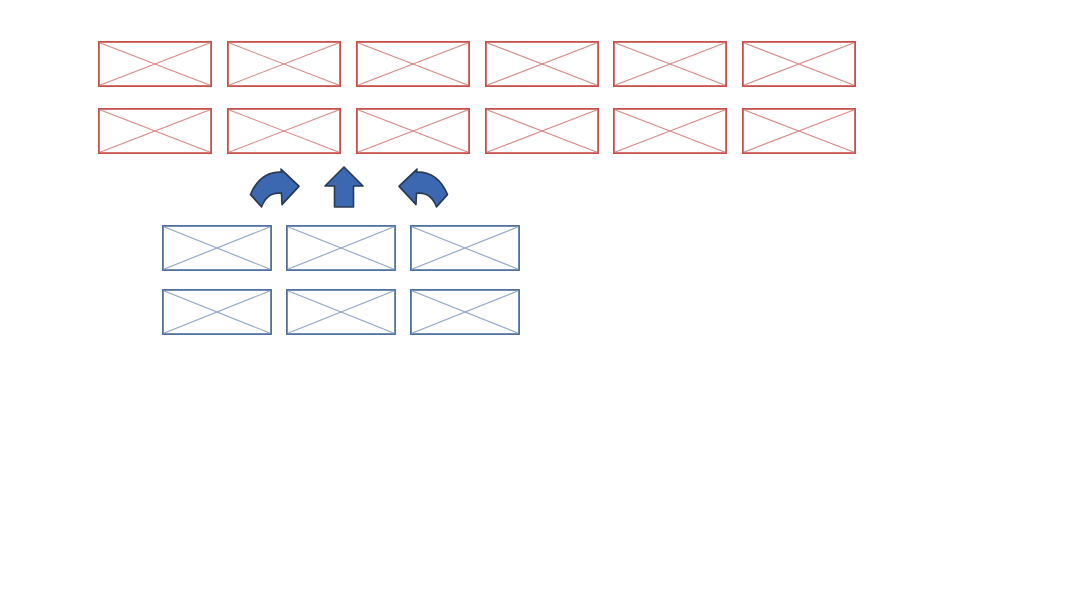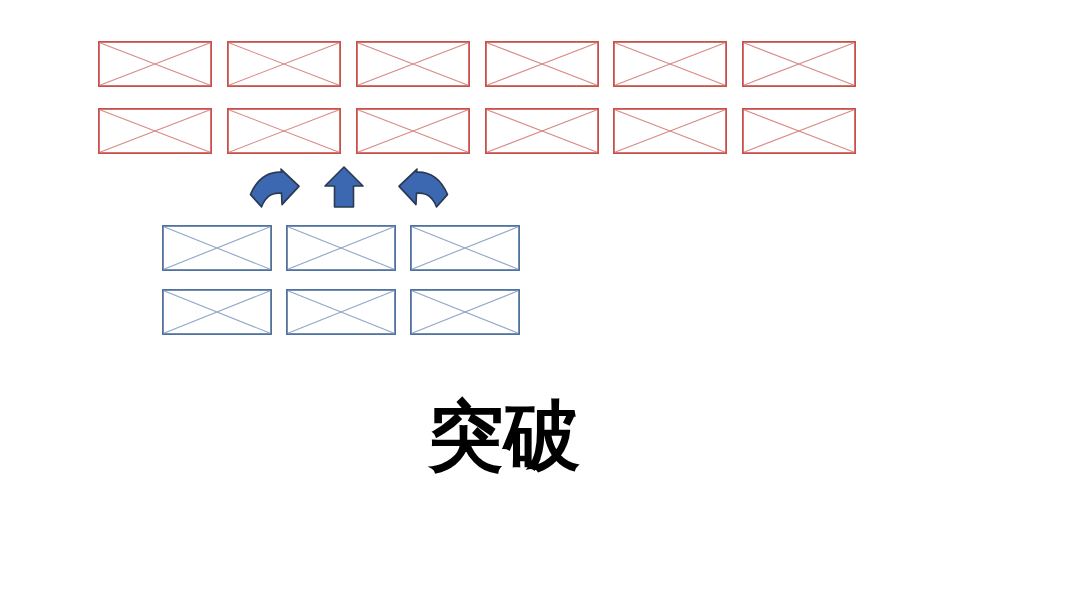--- a/index.html
+++ b/index.html
@@ -208,15 +208,14 @@
           <path d="M 20 1 L 39 20 L 29.5 20 L 29.5 41 L 10.5 41 L 10.5 20 L 1 20 Z" fill="#3B68B0" stroke="#2A3A52" stroke-width="1.6" stroke-linejoin="round"></path>
         </svg>
       </div>
       <div class="arrow" style="left: 398px; top: 168px; width: 52px; height: 40px;">
         <svg viewBox="0 0 52 34" preserveAspectRatio="none">
           <path d="M 19 1 L 1 15.5 L 18 31 L 18.5 21.5 C 28 20.5 34.5 24 38.5 33 L 49.5 22.5 C 43 9.5 32 3 18.5 3.5 Z" fill="#3B68B0" stroke="#2A3A52" stroke-width="1.6" stroke-linejoin="round"></path>
         </svg>
       </div>
     </div>
 
-  <div class="caption" id="caption-el" style="left: 428px; top: 398px; font-size: 76px; color: rgb(0, 0, 0);">突破</div>
 
 </div>
 
 </body></html>

